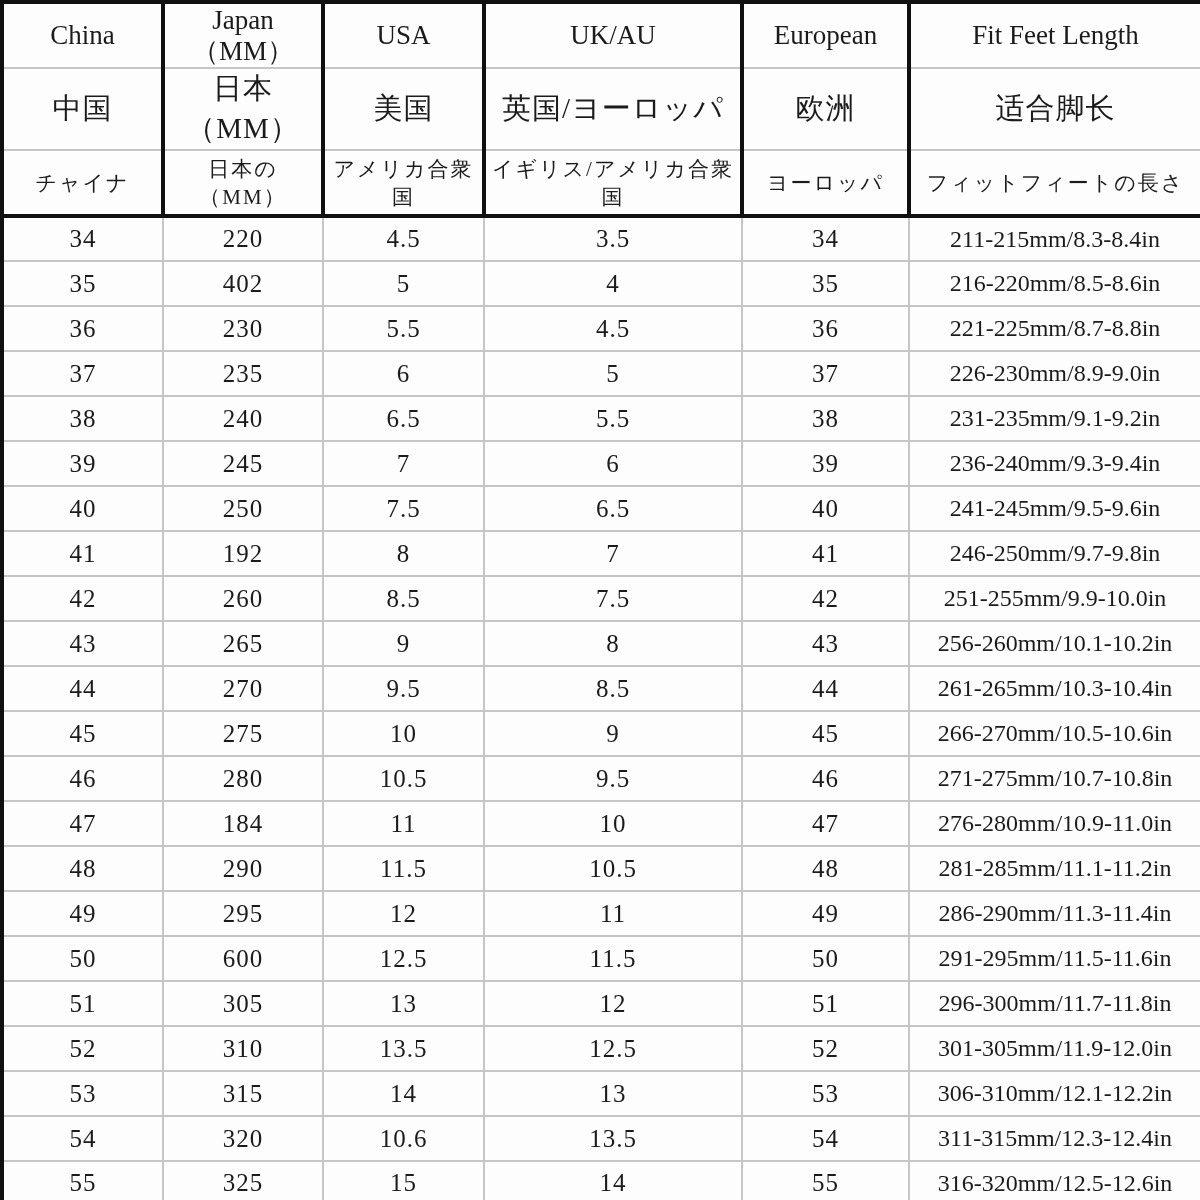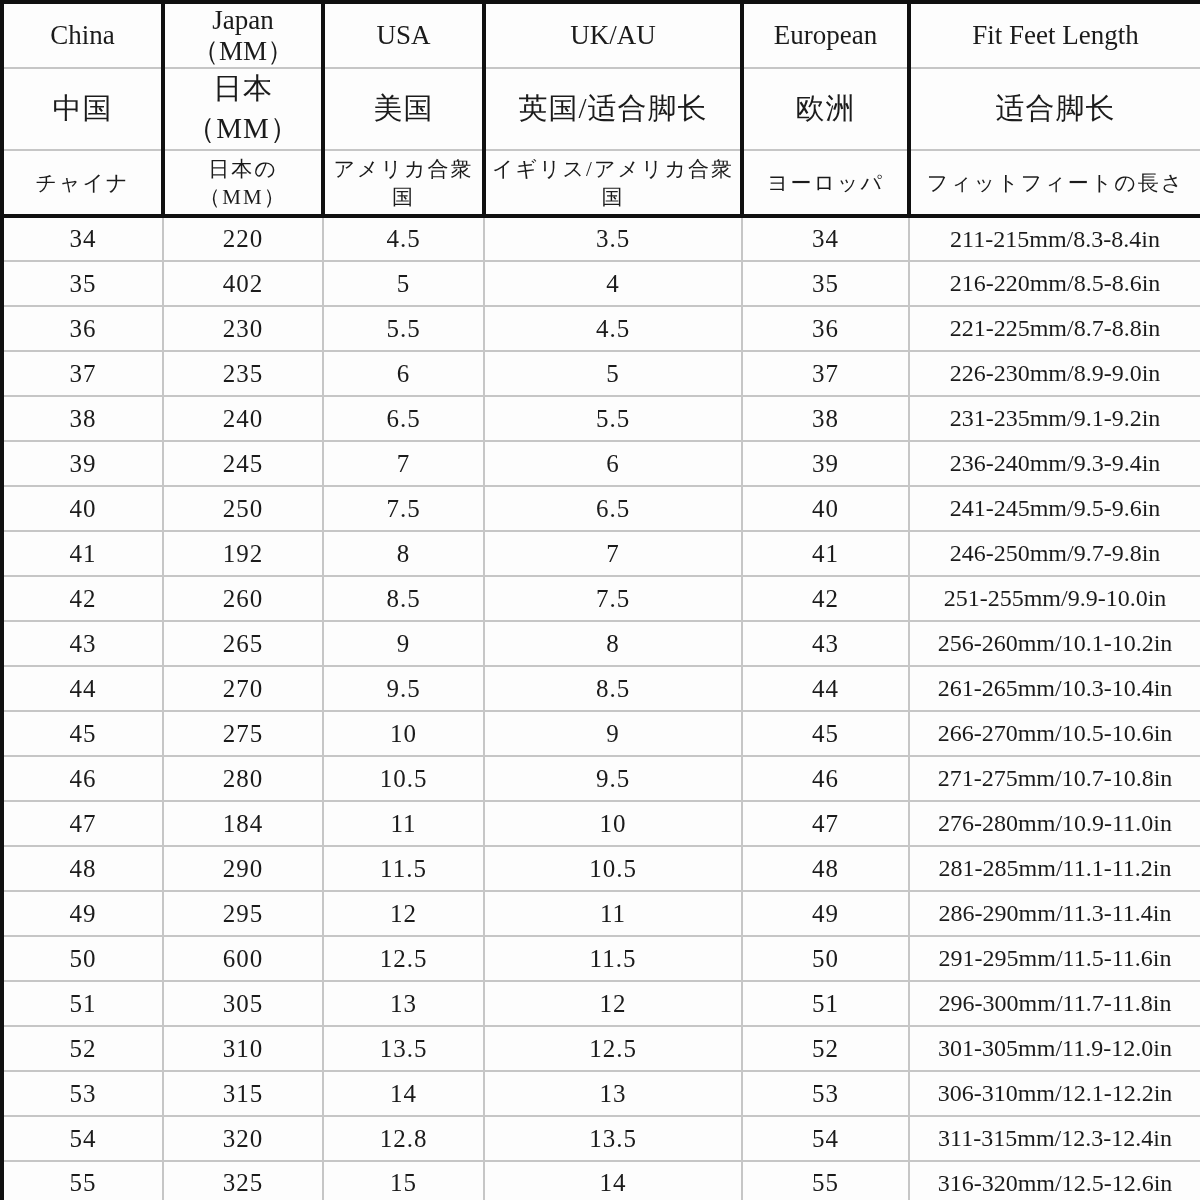--- a/index.html
+++ b/index.html
@@ -64,21 +64,21 @@
 （MM）</th>
       <th>USA</th>
       <th>UK/AU</th>
       <th>European</th>
       <th>Fit Feet Length</th>
     </tr>
     <tr class="h-zh">
       <th>中国</th>
       <th>日本（MM）</th>
       <th>美国</th>
-      <th>英国/适合脚长</th>
+      <th>英国/ヨーロッパ</th>
       <th>欧洲</th>
       <th>适合脚长</th>
     </tr>
     <tr class="h-ja">
       <th>チャイナ</th>
       <th>日本の（MM）</th>
       <th>アメリカ合衆国</th>
       <th>イギリス/アメリカ合衆国</th>
       <th>ヨーロッパ</th>
       <th>フィットフィートの長さ</th>
@@ -241,21 +241,21 @@
         <td class="c0">53</td>
         <td class="c1">315</td>
         <td class="c2">14</td>
         <td class="c3">13</td>
         <td class="c4">53</td>
         <td class="c5">306-310mm/12.1-12.2in</td>
       </tr>
       <tr>
         <td class="c0">54</td>
         <td class="c1">320</td>
-        <td class="c2">12.8</td>
+        <td class="c2">10.6</td>
         <td class="c3">13.5</td>
         <td class="c4">54</td>
         <td class="c5">311-315mm/12.3-12.4in</td>
       </tr>
       <tr>
         <td class="c0">55</td>
         <td class="c1">325</td>
         <td class="c2">15</td>
         <td class="c3">14</td>
         <td class="c4">55</td>

